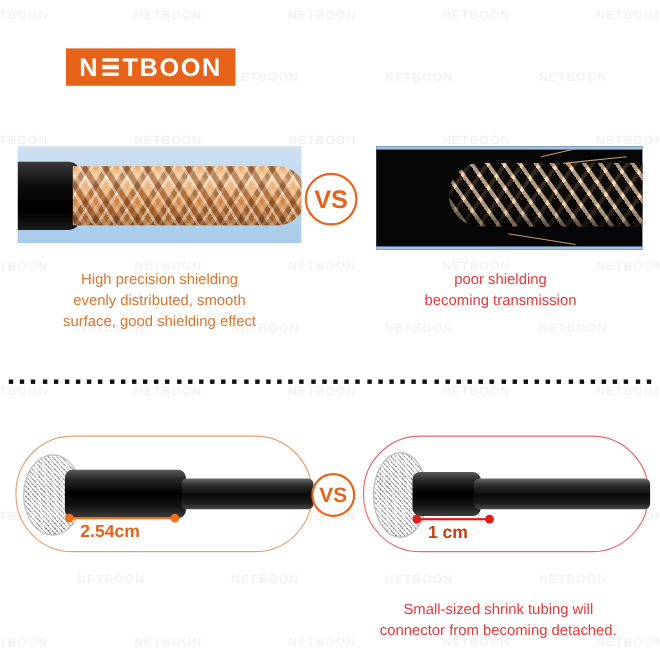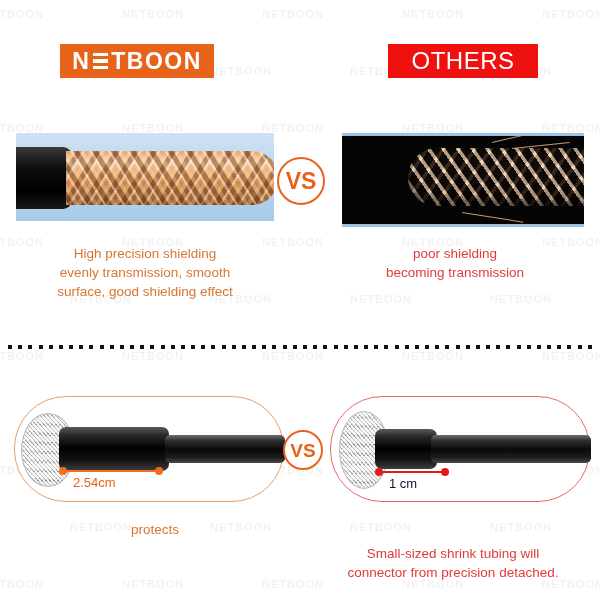--- a/index.html
+++ b/index.html
@@ -136,25 +136,25 @@
     position:absolute;border-radius:5px;
     background:linear-gradient(180deg,#6d6d6d 0%,#2f2f2f 20%,#0a0a0a 52%,#1d1d1d 80%,#4a4a4a 100%);
   }
 
   
   .dim{position:absolute;z-index:12;height:2px;}
   .dim .line{position:absolute;left:0;top:0;height:2px;width:100%;}
   .dim .dot{position:absolute;top:-3px;width:8px;height:8px;border-radius:50%;}
   .dim .dot.a{left:-4px;}
   .dim .dot.b{right:-4px;}
-  .dim-label{position:absolute;z-index:12;font-weight:400;font-size:13px;white-space:nowrap;text-align:center;}
+  .dim-label{position:absolute;z-index:12;font-weight:700;font-size:16px;white-space:nowrap;text-align:center;}
   .dim-orange .line,.dim-orange .dot{background:#F0701A;}
   .dim-red .line,.dim-red .dot{background:#E21B1B;}
   .lab-orange{color:#E8631A;}
-  .lab-red{color:#0f172a;}
+  .lab-red{color:#c2410c;}
 </style>
 </head>
 <body>
 
 <div class="page">
 
   <div class="watermarks" id="wm-layer">
       <span class="wm" style="left: -18px; top: 8px;">NETBOON</span>
       <span class="wm" style="left: 122px; top: 8px;">NETBOON</span>
       <span class="wm" style="left: 262px; top: 8px;">NETBOON</span>
@@ -212,44 +212,41 @@
       <span class="nb-mark">
         <span>N</span>
         <span class="nb-E">
             <i></i>
             <i></i>
             <i></i>
           </span>
         <span>TBOON</span>
       </span>
     </div>
-    <div class="badge badge-others">
-      <span class="txt">OTHERS</span>
-    </div>
   </div>
 
   <div class="photo photo-l1">
     <div class="jacket"></div>
     <div class="braid-dense"></div>
   </div>
 
   <div class="photo photo-r1">
     <div class="braid-sparse"></div>
     <div class="stray" style="left:150px;top:6px;width:70px;transform:rotate(-13deg);"></div>
     <div class="stray" style="left:170px;top:12px;width:58px;transform:rotate(-6deg);"></div>
     <div class="stray" style="left:120px;top:76px;width:62px;transform:rotate(9deg);"></div>
   </div>
 
   <div class="vs vs-1">
     <span class="vs-txt">VS</span>
   </div>
 
   <div class="caption cap-orange cap-l1">
     <div>High precision shielding</div>
-    <div>evenly transmission, smooth</div>
+    <div>evenly distributed, smooth</div>
     <div>surface, good shielding effect</div>
   </div>
 
   <div class="caption cap-red cap-r1">
     <div>poor shielding</div>
     <div>becoming transmission</div>
   </div>
 
   <div class="divider" id="divider">
       <i></i>
@@ -334,21 +331,20 @@
       <span class="dot b"></span>
     </div>
     <div class="dim-label lab-red" style="left:58px;top:79px;">1 cm</div>
   </div>
 
   <div class="vs vs-2">
     <span class="vs-txt">VS</span>
   </div>
 
   <div class="caption cap-orange cap-l2">
-    <div>protects</div>
   </div>
 
   <div class="caption cap-red cap-r2">
     <div>Small-sized shrink tubing will</div>
-    <div>connector from precision detached.</div>
+    <div>connector from becoming detached.</div>
   </div>
 
 </div>
 
 </body></html>

